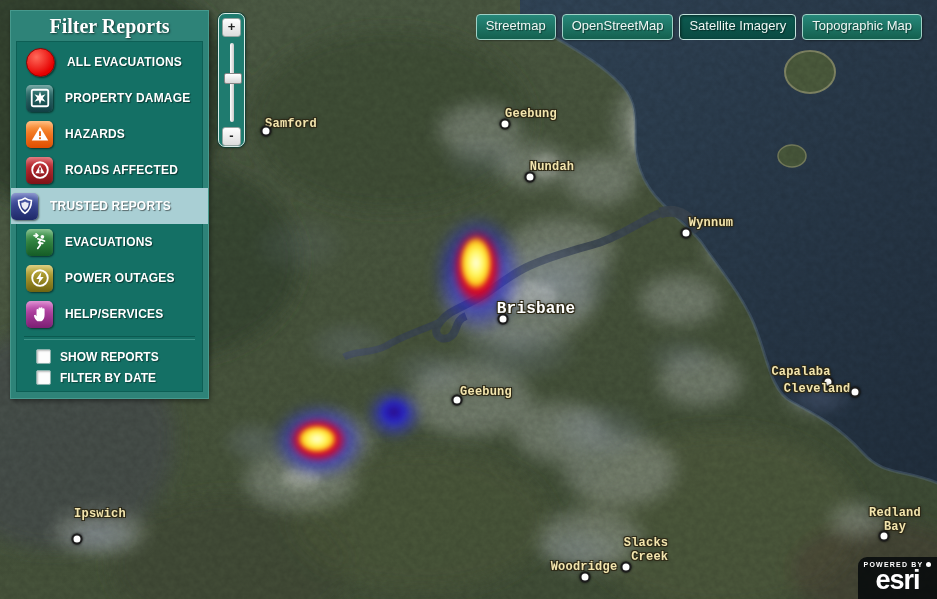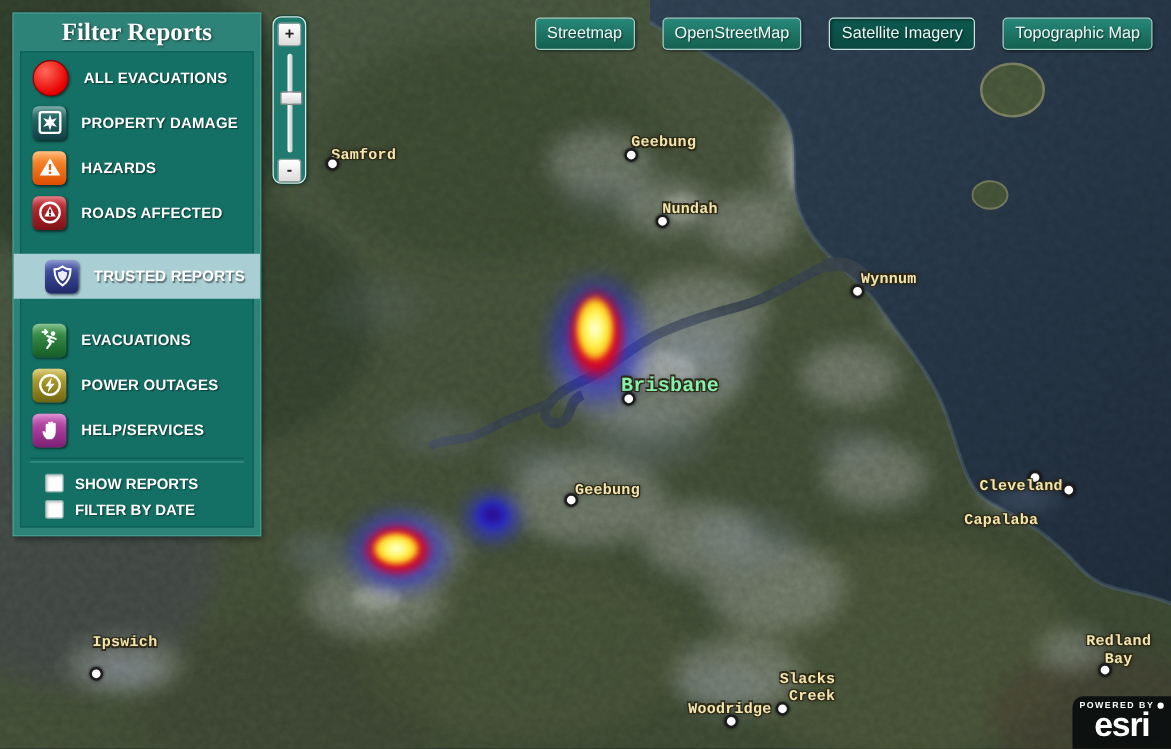--- a/index.html
+++ b/index.html
@@ -12,34 +12,34 @@
       background:radial-gradient(ellipse closest-side,rgba(185,195,255,.55) 0%,rgba(185,195,255,.28) 45%,rgba(185,195,255,0) 72%);
       filter:blur(4px);z-index:1;}
   #overlay .heat{position:absolute;transform:translate(-50%,-50%);pointer-events:none;z-index:2;}
   #overlay .heat.outer{background:radial-gradient(ellipse closest-side,rgba(55,55,255,.8) 0%,rgba(40,40,235,.55) 42%,rgba(60,60,255,0) 72%);filter:blur(6px);}
   #overlay .heat.mid{background:radial-gradient(ellipse closest-side,rgba(255,40,0,.98) 0%,rgba(225,0,25,.9) 52%,rgba(200,0,70,0) 78%);filter:blur(3px);}
   #overlay .heat.core{background:radial-gradient(ellipse closest-side,#ffffe0 0%,#fff75e 38%,rgba(255,215,30,.95) 62%,rgba(255,190,0,0) 82%);filter:blur(2px);}
   #overlay .heat.navy{background:radial-gradient(ellipse closest-side,rgba(45,0,110,.85) 0%,rgba(30,25,205,.7) 52%,rgba(30,30,220,0) 78%);filter:blur(3px);}
   #overlay .plabel{position:absolute;transform:translate(-50%,-50%);z-index:3;pointer-events:none;
       font-size:12px;font-weight:bold;color:#f3e5ae;letter-spacing:.2px;white-space:pre-line;text-align:center;line-height:14px;
       text-shadow:-1px -1px 0 #2e2a17,1px -1px 0 #2e2a17,-1px 1px 0 #2e2a17,1px 1px 0 #2e2a17,0 0 4px rgba(0,0,0,.8);}
-  #overlay .plabel.city{font-size:16px;color:#86efac;line-height:17px;}
+  #overlay .plabel.city{font-size:16px;color:#ffffff;line-height:17px;}
   #overlay .pdot{position:absolute;transform:translate(-50%,-50%);z-index:3;pointer-events:none;
       width:7px;height:7px;border-radius:50%;background:#fff;border:2px solid #1c1c1c;box-shadow:0 0 3px rgba(0,0,0,.9);}
 
   
   #sidebar{position:absolute;left:10px;top:10px;width:197px;background:#2e8378;
       border:1px solid #46998d;box-shadow:1px 2px 5px rgba(0,0,0,.45);padding-bottom:6px;z-index:10;}
   #sidebar .hdr{height:30px;line-height:30px;text-align:center;color:#fff;
       font-family:"Liberation Serif",serif;font-weight:bold;font-size:20px;
       text-shadow:1px 1px 2px rgba(0,0,0,.55);}
   #sidebar .items{margin:0 5px;background:#147065;box-shadow:inset 0 0 0 1px #0d5f55;padding:3px 0 4px;}
   .item{height:36px;display:flex;align-items:center;padding-left:10px;gap:12px;cursor:pointer;}
   .item .label{font-size:12px;font-weight:bold;color:#fff;letter-spacing:.2px;text-shadow:1px 1px 1px rgba(0,0,0,.5);}
-  .item.selected{background:#a9cfd4;margin:15px -5px;padding-left:25px;}
+  .item.selected{background:#a9cfd4;margin:0 -5px;padding-left:0;}
   .ic{width:27px;height:27px;border-radius:5px;flex:0 0 27px;display:flex;align-items:center;justify-content:center;
       box-shadow:1px 1px 2px rgba(0,0,0,.55), inset 0 8px 8px -6px rgba(255,255,255,.55);}
   .ic svg{display:block;}
   .ic.round{border-radius:50%;background:radial-gradient(circle at 35% 30%,#ff6a5a,#e60000 70%);border:1px solid #8f0000;box-shadow:1px 1px 2px rgba(0,0,0,.55);}
   .ic.prop{background:linear-gradient(#2f7a74,#123f44);}
   .ic.roads{background:linear-gradient(#cf3038,#7e1217);}
   .ic.haz{background:linear-gradient(#ff9a3c,#e04d00);}
   .ic.trust{background:linear-gradient(#4a5ab0,#1f2968);}
   .ic.evac{background:linear-gradient(#45a052,#155c26);}
   .ic.power{background:linear-gradient(#c9b43c,#6f6410);}
@@ -54,21 +54,21 @@
       background:#1f7b6f;border:1px solid #d9ece8;border-radius:7px;box-shadow:0 0 0 1px rgba(8,66,57,.6),1px 1px 3px rgba(0,0,0,.4);
       display:flex;flex-direction:column;align-items:center;}
   .zbtn{width:17px;height:17px;margin-top:4px;background:linear-gradient(#ffffff,#dcdcdc);border:1px solid #96a4a1;border-radius:3px;
       font-weight:bold;font-size:13px;line-height:15px;text-align:center;color:#222;cursor:pointer;}
   .zbtn.minus{margin-top:5px;}
   .ztrack{width:4px;height:80px;margin-top:6px;background:linear-gradient(90deg,#fff,#c9c9c9);border-radius:2px;position:relative;}
   .zhandle{position:absolute;left:-6px;top:30px;width:16px;height:9px;background:linear-gradient(#fff,#d8d8d8);
       border:1px solid #858585;border-radius:2px;cursor:grab;}
 
   
-  #bmbar{position:absolute;top:14px;right:15px;display:flex;gap:22px;z-index:9;}
+  #bmbar{position:absolute;top:14px;right:15px;display:flex;gap:6px;z-index:9;}
   .bm{height:24px;padding:0 9px;font-size:13px;color:#eef7f4;line-height:22px;cursor:pointer;
       background:linear-gradient(#27887a,#14604f);border:1px solid #9ed1c6;border-radius:4px;
       text-shadow:1px 1px 1px rgba(0,0,0,.45);box-shadow:1px 1px 2px rgba(0,0,0,.35);}
   .bm.active{background:linear-gradient(#0c5a50,#0a4a42);border-color:#c4e4dd;box-shadow:inset 1px 1px 3px rgba(0,0,0,.5);}
 
   
   #esri{position:absolute;right:0;bottom:0;width:79px;height:42px;z-index:9;background:rgba(5,8,10,.85);
       border-top-left-radius:9px;color:#fff;text-align:center;cursor:pointer;}
   #esri .pb{font-size:7px;letter-spacing:1.2px;font-weight:bold;margin-top:4px;display:flex;align-items:center;justify-content:center;gap:3px;}
   #esri .pb .dot{width:5px;height:5px;border-radius:50%;background:#fff;display:inline-block;}
@@ -187,21 +187,21 @@
         <div class="plabel" style="left: 531px; top: 114px;">Geebung</div>
         <div class="pdot" style="left: 505px; top: 124px;"></div>
         <div class="plabel" style="left: 552px; top: 167px;">Nundah</div>
         <div class="pdot" style="left: 530px; top: 177px;"></div>
         <div class="plabel" style="left: 711px; top: 223px;">Wynnum</div>
         <div class="pdot" style="left: 686px; top: 233px;"></div>
         <div class="plabel city" style="left: 536px; top: 309px;">Brisbane</div>
         <div class="pdot" style="left: 503px; top: 319px;"></div>
         <div class="plabel" style="left: 486px; top: 392px;">Geebung</div>
         <div class="pdot" style="left: 457px; top: 400px;"></div>
-        <div class="plabel" style="left: 801px; top: 372px; margin-top: 44px;">Capalaba</div>
+        <div class="plabel" style="left: 801px; top: 372px;">Capalaba</div>
         <div class="pdot" style="left: 828px; top: 382px;"></div>
         <div class="plabel" style="left: 817px; top: 389px;">Cleveland</div>
         <div class="pdot" style="left: 855px; top: 392px;"></div>
         <div class="plabel" style="left: 895px; top: 520px;">Redland
 Bay</div>
         <div class="pdot" style="left: 884px; top: 536px;"></div>
         <div class="plabel" style="left: 100px; top: 514px;">Ipswich</div>
         <div class="pdot" style="left: 77px; top: 539px;"></div>
         <div class="plabel" style="left: 646px; top: 550px; text-align: right;">Slacks
 Creek</div>

